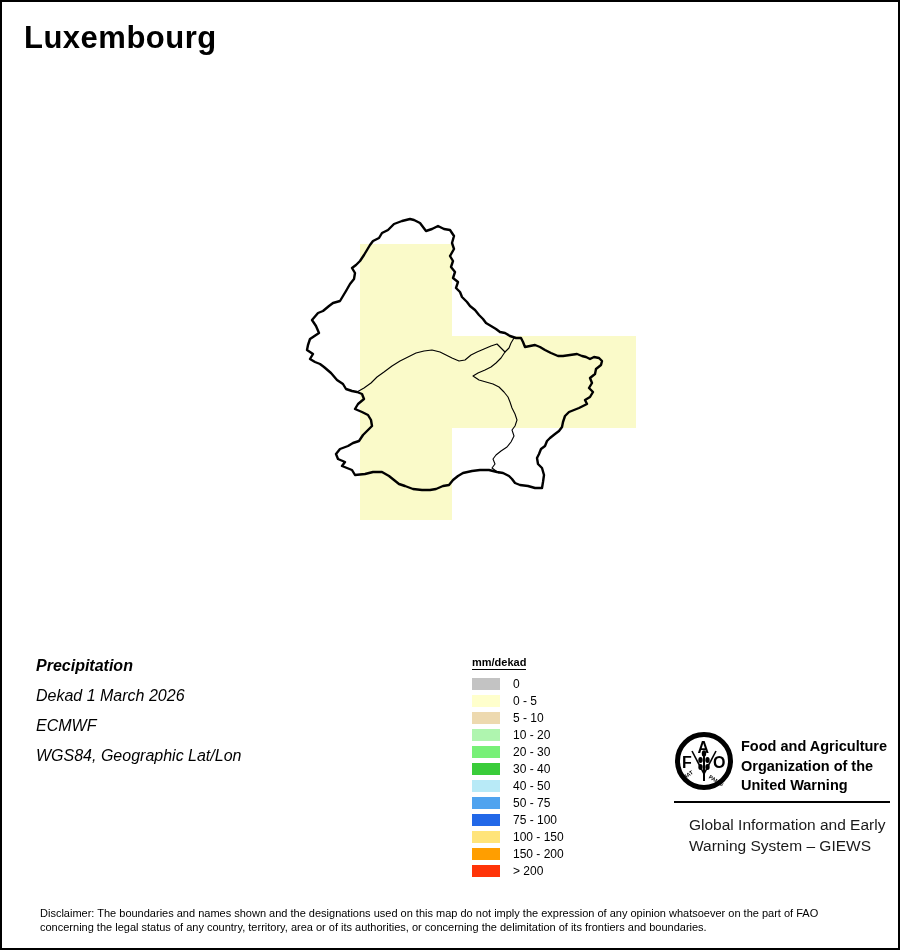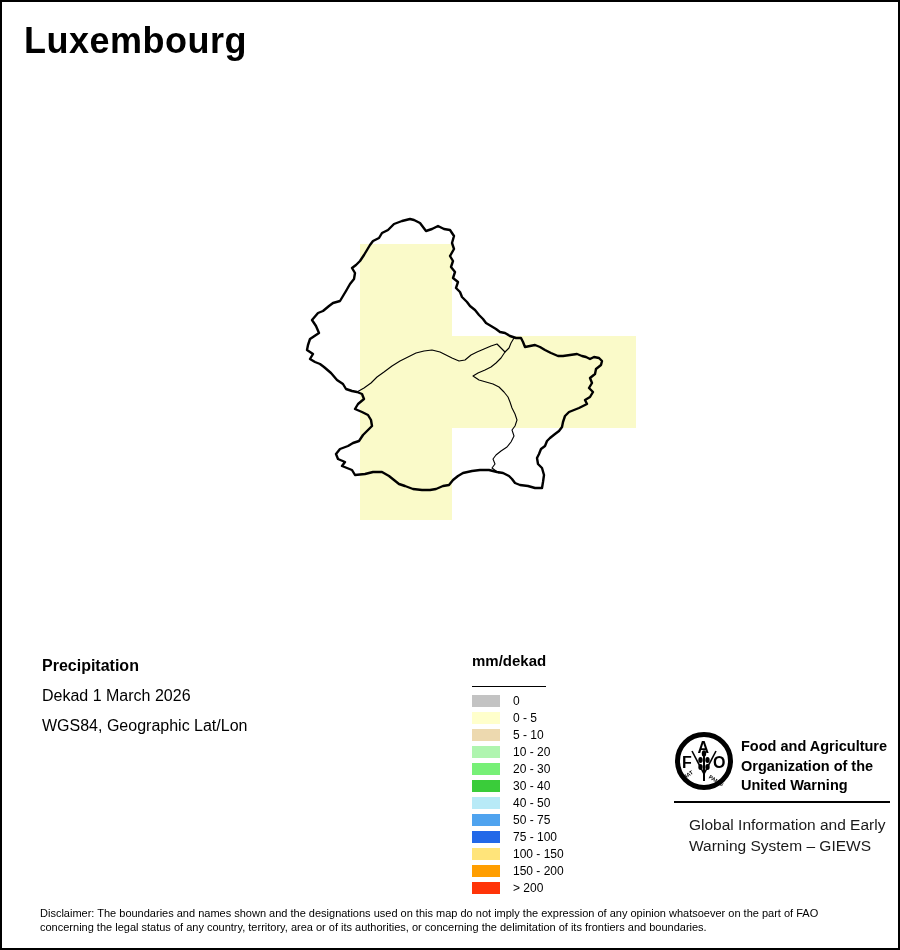--- a/index.html
+++ b/index.html
@@ -7,31 +7,31 @@
     position:relative;
     width:900px;height:950px;
     box-sizing:border-box;
     border:2px solid #000;
     background:#fff;
     font-family:"Liberation Sans", sans-serif;
     overflow:hidden;
   }
   .page-title{
     position:absolute;left:22px;top:18px;
-    font-size:36px;font-weight:bold;color:#000;
+    font-size:31px;font-weight:bold;color:#000;
     letter-spacing:0.5px;
   }
   .map-svg{position:absolute;left:280px;top:190px;width:380px;height:340px;}
-  .info-block{position:absolute;left:40px;top:655px;color:#000;}
+  .info-block{position:absolute;left:34px;top:655px;color:#000;font-style:italic;}
   .info-block .line{font-size:16px;height:30px;line-height:18px;}
   .info-block .line.bold{font-weight:bold;}
   .legend{position:absolute;left:470px;top:650px;color:#000;}
   .legend-title{
-    display:inline-block;font-size:15px;font-weight:bold;
-    border-bottom:1.5px solid #000;padding-bottom:17px;margin-bottom:5px;
+    display:inline-block;font-size:11px;font-weight:bold;
+    border-bottom:1.5px solid #000;padding-bottom:1px;margin-bottom:5px;
   }
   .legend-row{display:flex;align-items:center;height:17px;}
   .legend-swatch{width:28px;height:12px;flex:0 0 28px;margin-right:13px;}
   .legend-label{font-size:12px;line-height:12px;}
   .fao-block{position:absolute;left:671px;top:728px;width:218px;color:#000;}
   .fao-logo{position:absolute;left:0;top:0;width:62px;height:62px;}
   .fao-org{position:absolute;left:68px;top:7px;font-size:14.5px;font-weight:bold;line-height:19.5px;}
   .fao-divider{position:absolute;left:1px;top:71px;width:216px;height:2px;background:#000;}
   .fao-giews{position:absolute;left:16px;top:84px;font-size:15.5px;line-height:21px;color:#1a1a1a;}
   .disclaimer{
@@ -54,20 +54,21 @@
       <rect x="450" y="334" width="92" height="92" fill="#FAFAC9"></rect>
       <rect x="542" y="334" width="92" height="92" fill="#FAFAC9"></rect>
       <polyline points="355,390 362,386 369,381 375,375 382,370 390,364 398,359 406,355 414,351 422,349 430,348 438,350 444,353 450,356 457,359 463,358 469,353 475,350 482,347 489,344 495,342 499,346 503,350 507,346 509,341 512,336" fill="none" stroke="#000000" stroke-width="1.1" stroke-linejoin="round" stroke-linecap="round"></polyline>
       <polyline points="503,350 499,356 494,361 489,365 483,368 476,371 471,374 477,378 484,380 491,382 497,385 502,390 506,395 508,400 510,406 513,412 515,418 513,424 510,428 512,434 509,440 505,445 499,449 494,453 491,457 493,462 490,466 494,469 497,471" fill="none" stroke="#000000" stroke-width="1.1" stroke-linejoin="round" stroke-linecap="round"></polyline>
       <polygon points="408,217 400,219 392,222 386,228 380,231 377,236 371,239 368,243 365,248 362,253 358,259 354,263 350,266 353,271 352,277 348,282 344,289 341,294 338,299 331,301 327,304 321,309 316,311 310,318 314,324 317,331 308,337 306,343 305,348 311,352 308,357 313,360 318,362 322,365 329,371 335,378 341,382 344,387 350,389 355,390 360,392 362,397 356,402 353,407 360,410 366,413 369,418 370,424 365,429 361,433 357,439 351,441 346,444 338,447 334,452 336,457 343,460 340,464 350,468 353,473 363,472 371,470 380,470 387,474 392,478 397,482 403,484 411,487 420,488 428,488 434,487 441,484 447,483 451,478 456,474 461,471 470,469 478,468 487,468 495,470 501,471 507,474 510,477 513,481 518,483 526,484 533,486 540,486 541,480 542,473 540,466 536,462 535,456 537,452 539,447 543,444 545,439 548,436 553,432 557,429 560,425 561,420 563,414 567,410 572,408 577,406 581,404 585,402 583,398 588,395 591,390 587,386 590,381 588,376 593,372 594,367 599,363 600,359 597,356 592,355 588,357 584,355 580,354 575,352 568,353 561,354 556,354 549,351 543,348 538,345 533,343 528,344 523,345 521,340 519,336 514,336 508,334 503,331 498,330 494,327 489,324 484,321 481,317 477,313 473,308 468,304 465,300 460,295 458,290 454,286 456,280 451,276 453,270 449,265 451,259 448,254 452,247 450,241 452,234 448,228 442,227 436,224 430,227 424,229 418,221 412,218" fill="none" stroke="#000000" stroke-width="2.4" stroke-linejoin="round"></polygon>
     </svg>
 
   <div class="info-block">
     <div class="line bold">Precipitation</div>
     <div class="line">Dekad 1 March 2026</div>
+    <div class="line">ECMWF</div>
     <div class="line">WGS84, Geographic Lat/Lon</div>
   </div>
 
   <div class="legend">
     <div class="legend-title">mm/dekad</div>
     <div>
         <div class="legend-row">
           <span class="legend-swatch" style="background: rgb(195, 195, 195);"></span>
           <span class="legend-label">0</span>
         </div>

